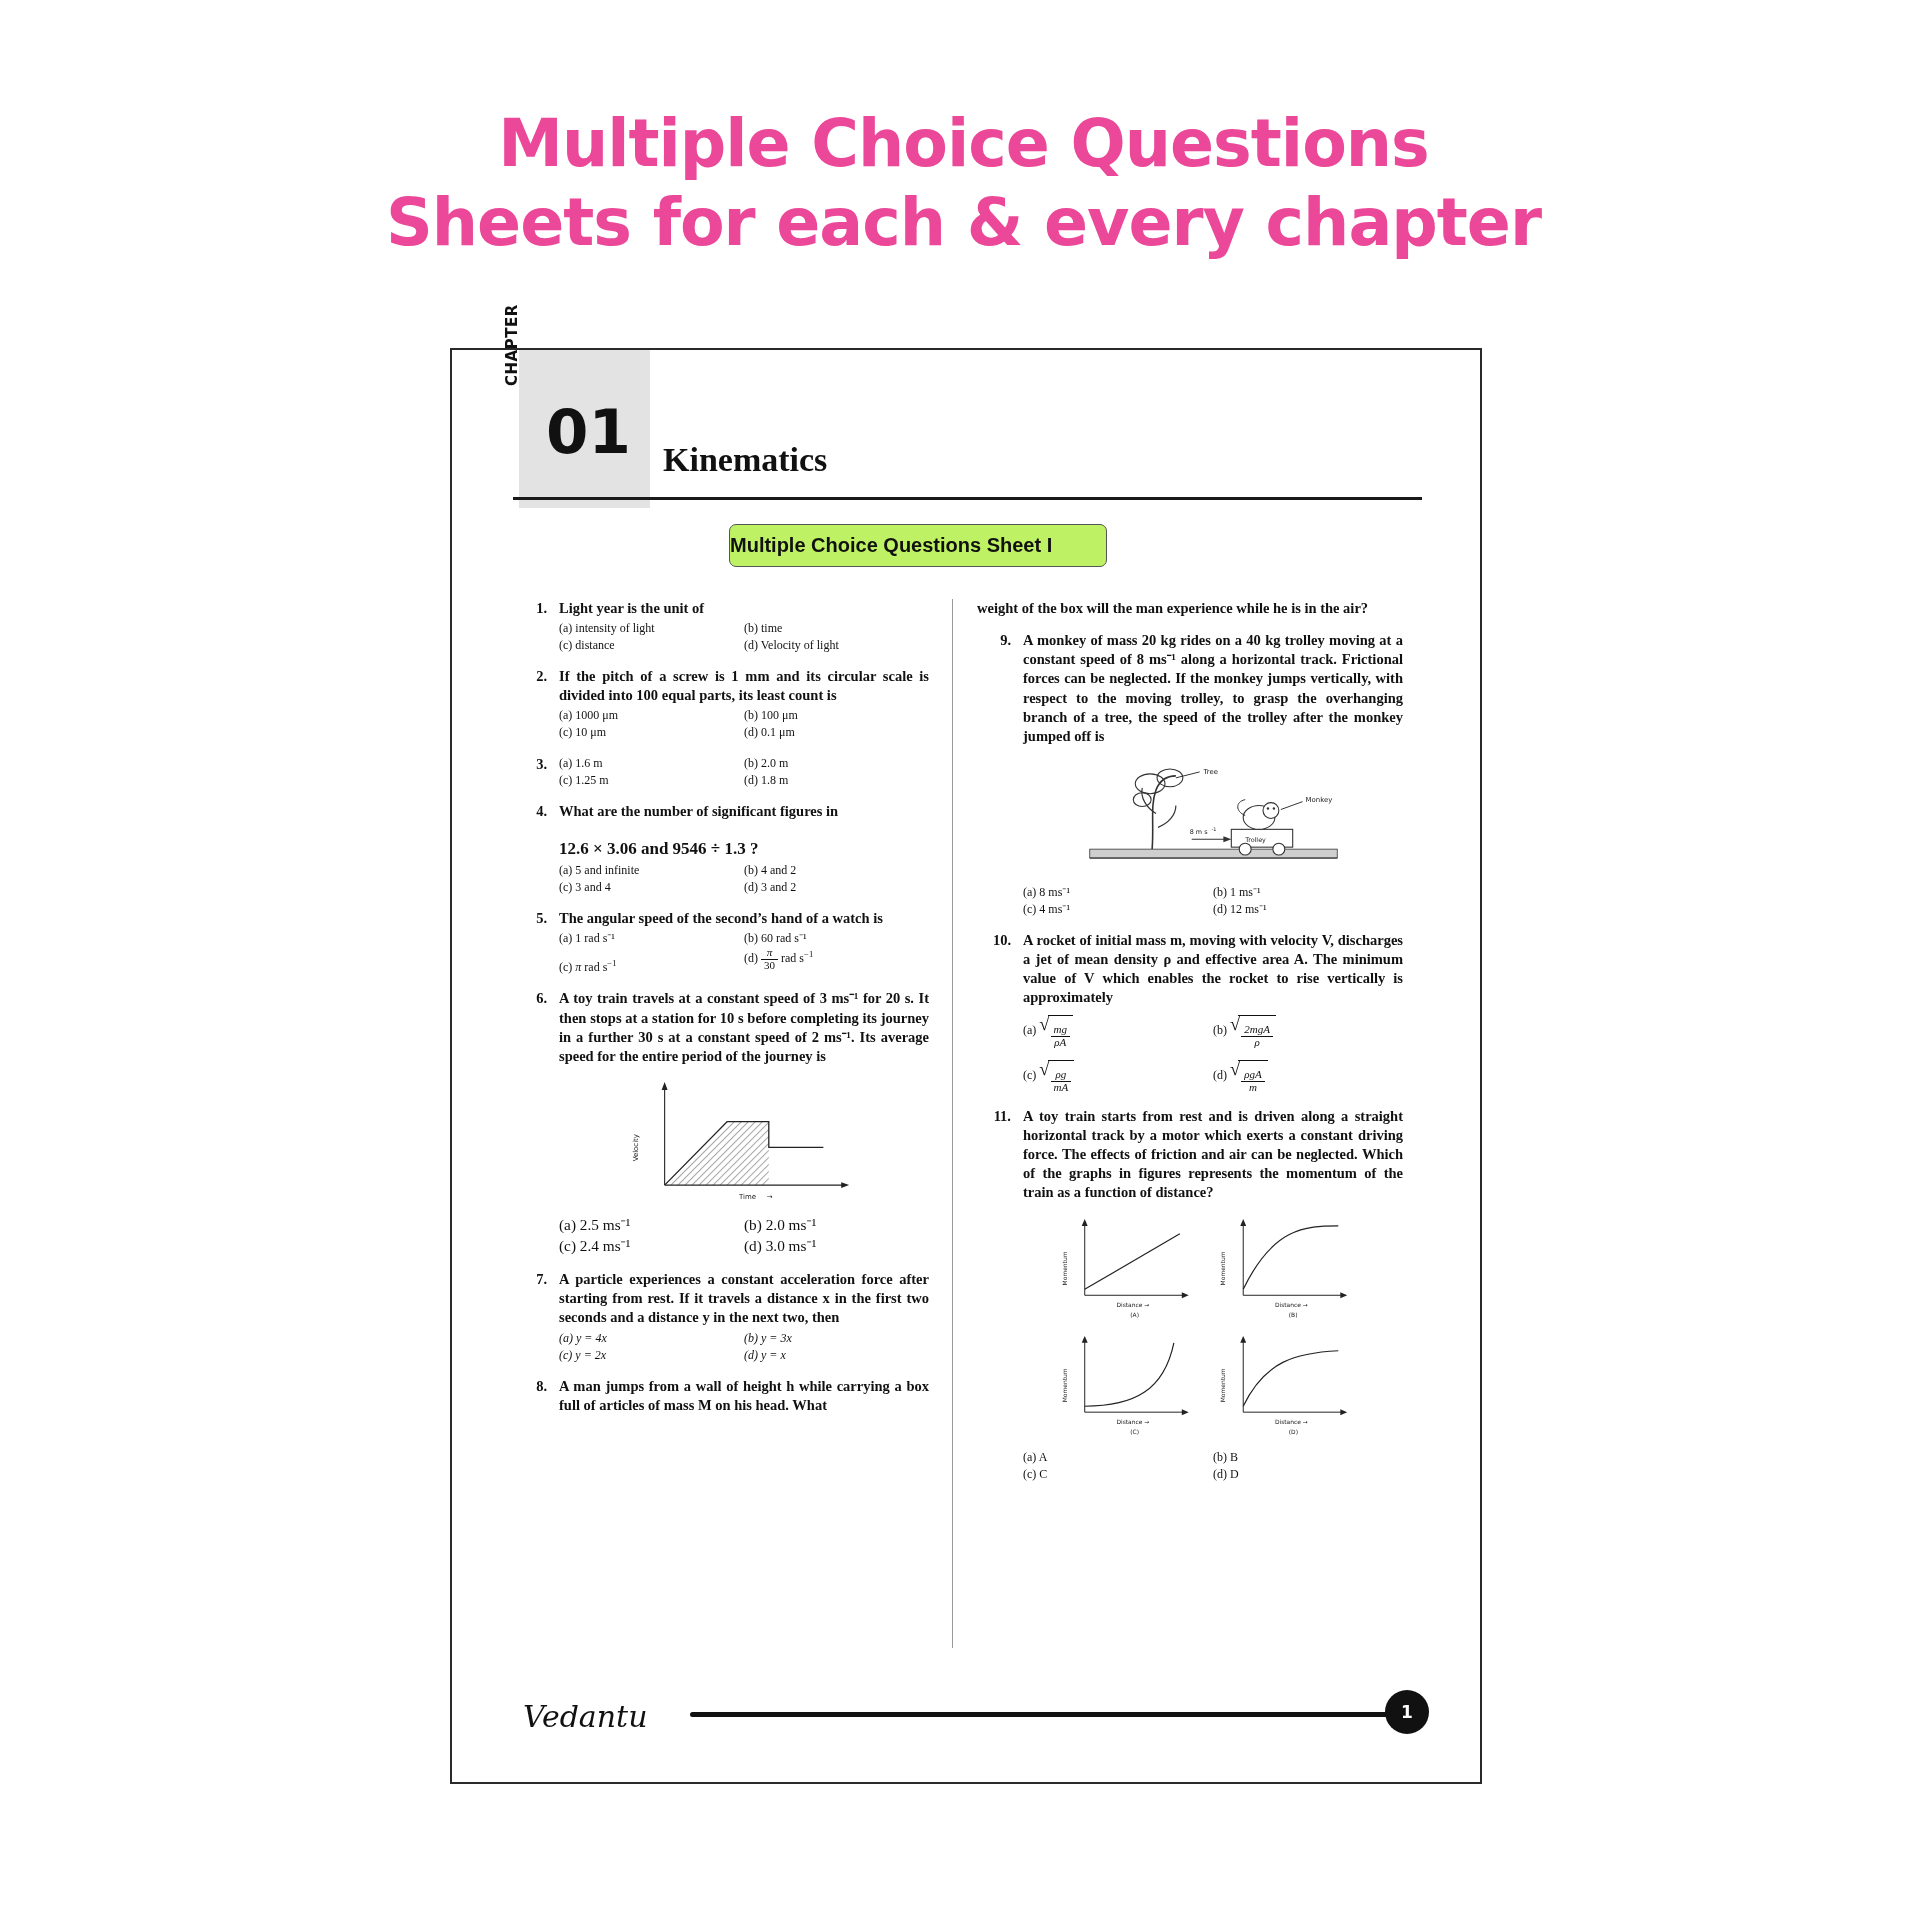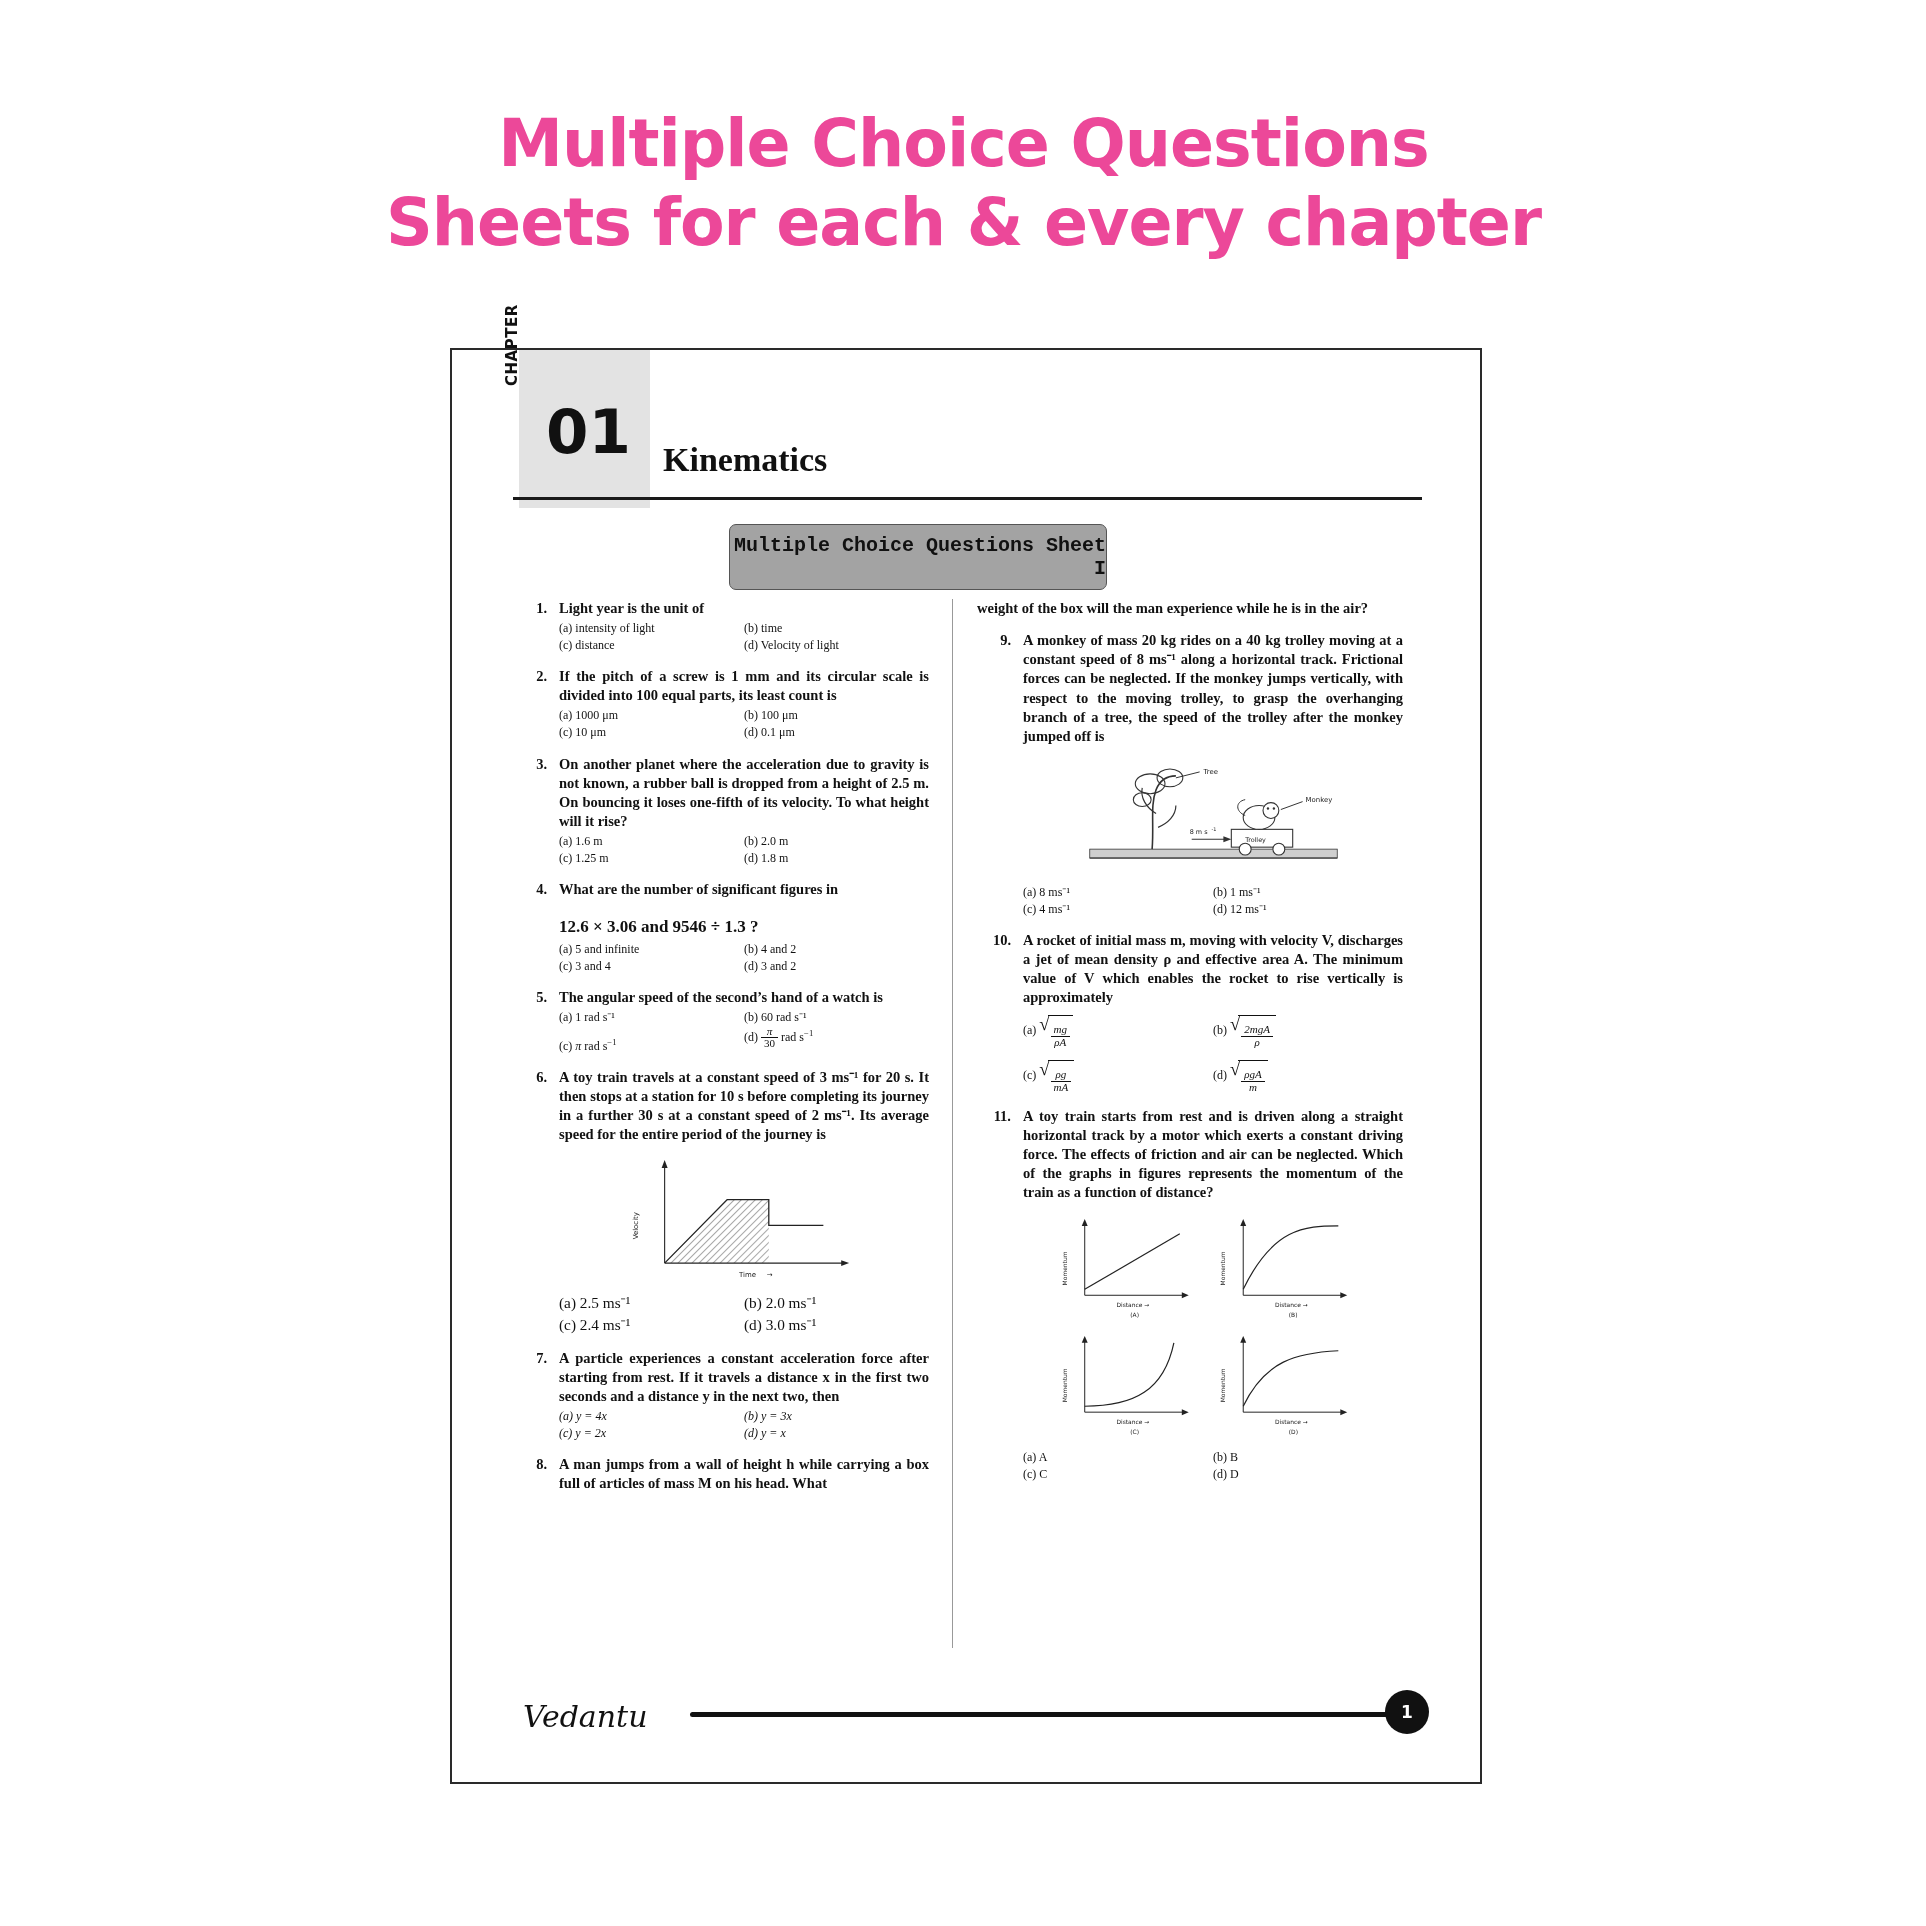--- a/index.html
+++ b/index.html
@@ -101,25 +101,25 @@
     height: 3px;
     background: #1a1a1a;
   }
   
   .sheet-badge {
     position: absolute;
     left: 277px;
     top: 174px;
     width: 376px;
     padding: 9px 0;
-    text-align: right;
+    text-align: left;
     border: 1.5px solid #555;
     border-radius: 7px;
-    background: #a3a3a3;
-    font-family: Liberation Mono, monospace;
+    background: #bef264;
+    font-family: Liberation Sans, sans-serif;
     font-weight: bold;
     font-size: 20px;
     color: #111;
   }
   
   .col {
     position: absolute;
     top: 249px;
     font-size: 14.5px;
     line-height: 1.30;
@@ -278,21 +278,20 @@
           <div class="opts">
             <div class="opt">(a) 1000 μm</div>
             <div class="opt">(b) 100 μm</div>
             <div class="opt">(c) 10 μm</div>
             <div class="opt">(d) 0.1 μm</div>
           </div>
         </div>
 
         <div class="q">
           <span class="qnum">3.</span>
-          <div class="qtext">On another planet where the acceleration due to gravity is not known, a rubber ball is dropped from a height of 2.5 m. On bouncing it loses one-fifth of its velocity. To what height will it rise?</div>
           <div class="opts">
             <div class="opt">(a) 1.6 m</div>
             <div class="opt">(b) 2.0 m</div>
             <div class="opt">(c) 1.25 m</div>
             <div class="opt">(d) 1.8 m</div>
           </div>
         </div>
 
         <div class="q">
           <span class="qnum">4.</span>

